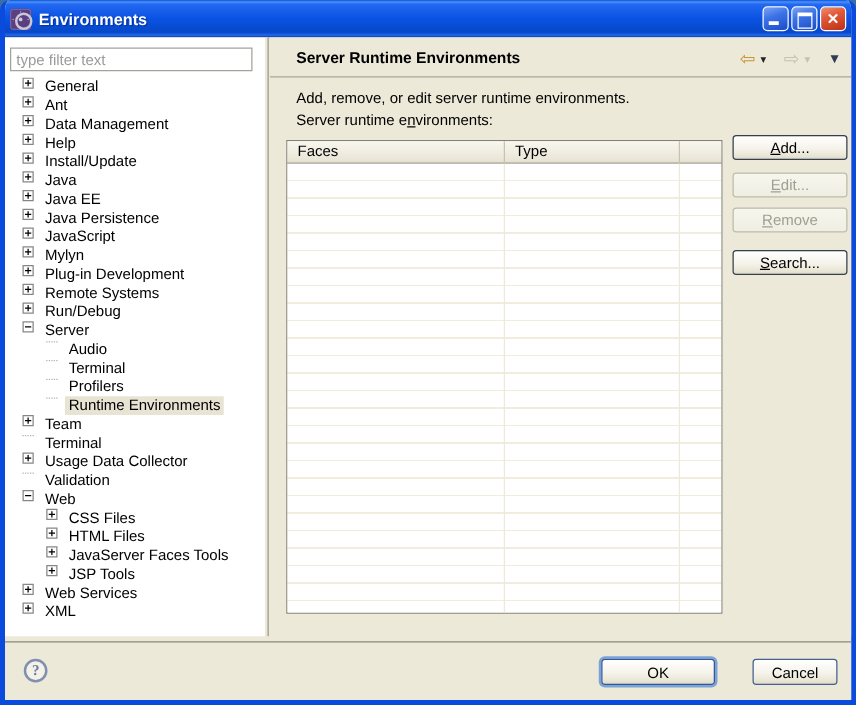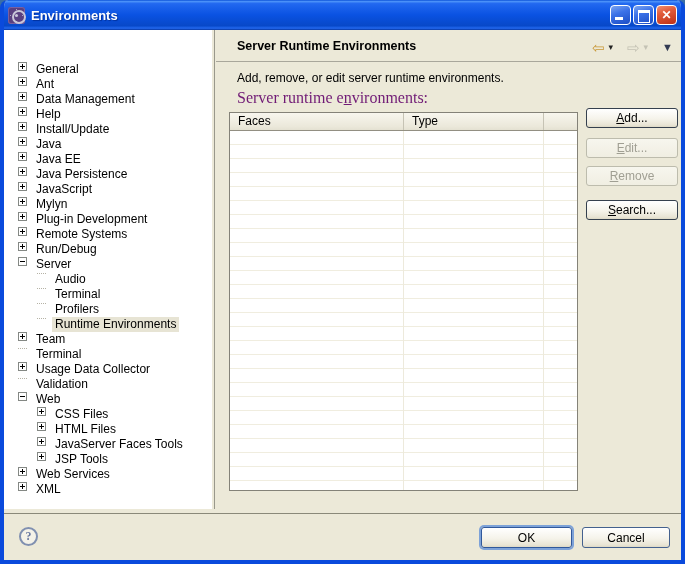--- a/index.html
+++ b/index.html
@@ -55,21 +55,21 @@
   .header-sep { position:absolute; left:0; right:0; top:31px; height:1px; background:#A9A79B; }
   .nav { position:absolute; right:8px; top:9px; display:flex; align-items:center; gap:4px; height:16px; }
   .nav .arrow { font-size:15px; line-height:15px; }
   .nav .tri { font-size:9px; line-height:10px; }
   .back-ico { color:#C89838; }
   .back-tri { color:#222; }
   .fwd-ico, .fwd-tri { color:#C4C2B4; }
   .viewmenu-ico { color:#333B52; font-size:11px; margin-left:10px; }
 
   .desc { position:absolute; left:21px; top:41px; font-size:12px; color:#000; }
-  .list-label { position:absolute; left:21px; top:59px; font-size:16px; color:#701a75;font-family:Liberation Serif, serif; }
+  .list-label { position:absolute; left:21px; top:59px; font-size:12px; color:#000000; }
 
   .env-table { position:absolute; left:13px; top:82px; width:349px; height:379px;
     border:1px solid #848278; background:#fff; }
   .thead { display:flex; height:18px;
     background:linear-gradient(180deg,#F8F6EE 0%,#EBE8DA 80%,#E4E1D2 100%);
     border-bottom:1px solid #928F82; }
   .th { font-size:12px; color:#000; padding:1px 0 0 8px; border-right:1px solid #C6C3B4; }
   .th.name { width:174px; }
   .th.type { width:140px; }
   .th.extra { flex:1; border-right:none; }
@@ -86,40 +86,41 @@
   
   .bottom-bar { position:absolute; left:0; right:0; bottom:0; height:47px; background:#ECE9D8;
     border-top:1px solid #8A8979; }
   .help-btn { position:absolute; left:15px; top:13px; width:19px; height:19px; border-radius:50%;
     border:2px solid #8090B0; background:#F4F2E8; color:#6878A0; font-weight:bold; font-size:12px;
     font-family:"Liberation Serif",serif; text-align:center; line-height:15px; }
   .dlg-btn { position:absolute; top:13px; height:21px; border-radius:3px; font-size:12px; color:#000;
     background:linear-gradient(180deg,#fff 0%,#F5F3EA 55%,#E8E4D4 90%,#DDD8C4 100%);
     border:1px solid #44618E; text-align:center; font-family:"Liberation Sans",sans-serif; }
   .dlg-btn.ok { width:91px; right:109px; border:1px solid #30589B; box-shadow:0 0 0 2px #7DA2D8; }
-  .dlg-btn.cancel { width:88px; right:11px; }
+  .dlg-btn.cancel { width:68px; right:11px; }
 </style>
 </head>
 <body>
 
 <div class="window">
 
   <div class="titlebar">
     <span class="app-icon"></span>
     <span class="title-text">Environments</span>
     <span class="win-controls">
       <span class="win-btn min"></span>
       <span class="win-btn max"></span>
       <span class="win-btn close">✕</span>
     </span>
   </div>
 
   <div class="main">
 
     <div class="left-panel">
+      <input class="filter-input" type="text" placeholder="type filter text" style="">
       <div class="tree">
           <div class="tree-row d0">
             <span class="expander plus"></span>
             <span class="tree-label">General</span>
           </div>
           <div class="tree-row d0">
             <span class="expander plus"></span>
             <span class="tree-label">Ant</span>
           </div>
           <div class="tree-row d0">

